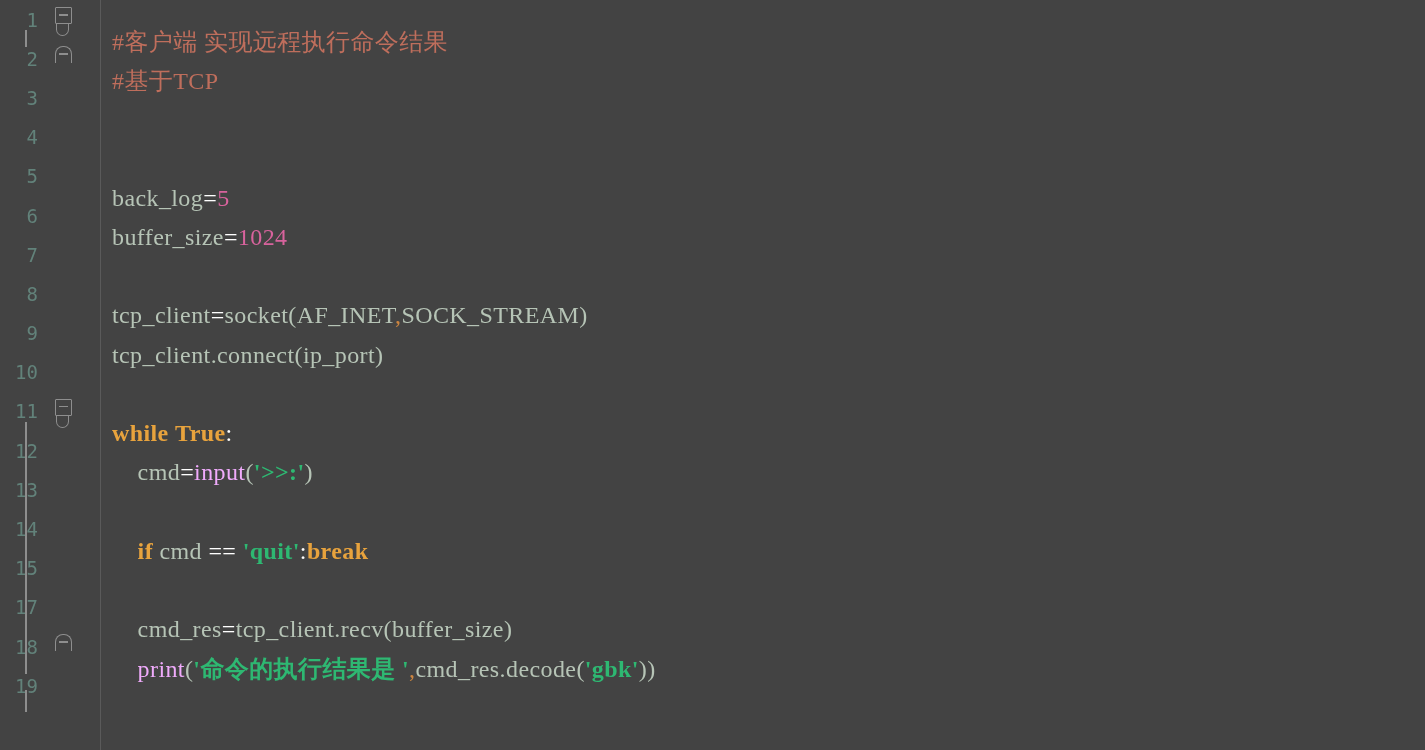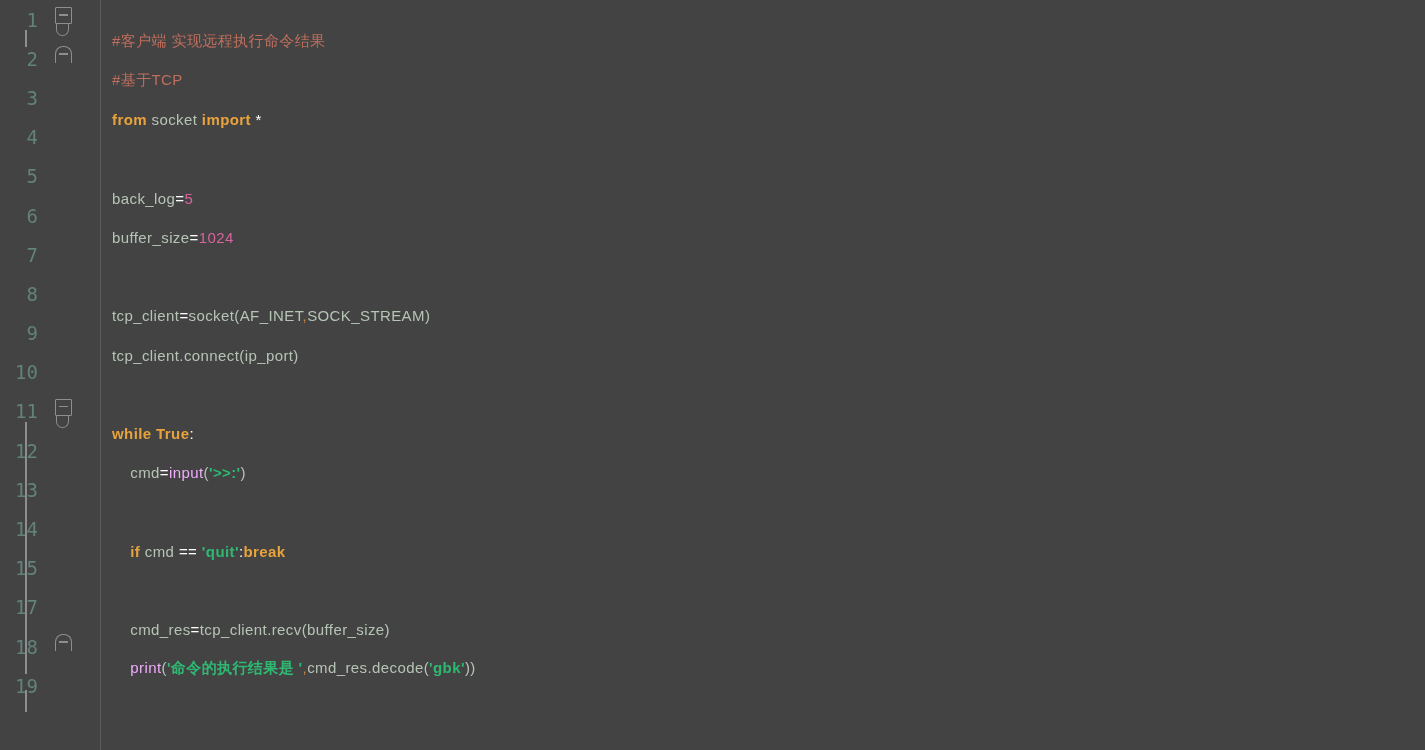--- a/index.html
+++ b/index.html
@@ -58,24 +58,24 @@
 
   .foldcol {
     position: relative;
     width: 74px;
     height: 39.2px;
     flex: 0 0 auto;
   }
 
   .code {
     flex: 1 1 auto;
-    font-size: 15px;
+    font-size: 24px;
     letter-spacing: 0.4px;
     color: #b6c4b6;
-    font-family: Liberation Sans, sans-serif;
+    font-family: Liberation Serif, serif;
     margin-top: 44px;
   }
 
   
   .fold {
     position: absolute;
     left: 17px;
     top: 7px;
     width: 17px;
     height: 17px;
@@ -140,21 +140,21 @@
   .t-plain    { color: #d8d8d8; }
 </style>
 </head>
 <body>
 
 <div id="editor">
   <div class="gutter-sep"></div>
   <div class="lines" id="lines">
       <div class="line"><div class="lnum">1</div><div class="foldcol"><div class="fold square"><div class="minus"></div></div><div class="foldarrow"></div></div><div class="code"><span class="t-comment">#客户端 实现远程执行命令结果</span></div></div>
       <div class="line"><div class="lnum">2</div><div class="foldcol"><div class="fold cap"><div class="minus"></div></div></div><div class="code"><span class="t-comment">#基于TCP</span></div></div>
-      <div class="line"><div class="lnum">3</div><div class="foldcol"></div><div class="code"><span class="t-kw">from</span><span class="t-plain"> </span><span class="t-ident">socket</span><span class="t-plain"> </span><span class="t-kw">import</span><span class="t-plain"> </span><span class="t-op">*</span></div></div>
+      <div class="line"><div class="lnum">3</div><div class="foldcol"></div></div>
       <div class="line"><div class="lnum">4</div><div class="foldcol"></div></div>
       <div class="line"><div class="lnum">5</div><div class="foldcol"></div><div class="code"><span class="t-ident">back_log</span><span class="t-op">=</span><span class="t-num">5</span></div></div>
       <div class="line"><div class="lnum">6</div><div class="foldcol"></div><div class="code"><span class="t-ident">buffer_size</span><span class="t-op">=</span><span class="t-num">1024</span></div></div>
       <div class="line"><div class="lnum">7</div><div class="foldcol"></div><div class="code"></div></div>
       <div class="line"><div class="lnum">8</div><div class="foldcol"></div><div class="code"><span class="t-ident">tcp_client</span><span class="t-op">=</span><span class="t-ident">socket</span><span class="t-punc">(</span><span class="t-ident">AF_INET</span><span class="t-comma">,</span><span class="t-ident">SOCK_STREAM</span><span class="t-punc">)</span></div></div>
       <div class="line"><div class="lnum">9</div><div class="foldcol"></div><div class="code"><span class="t-ident">tcp_client.connect</span><span class="t-punc">(</span><span class="t-ident">ip_port</span><span class="t-punc">)</span></div></div>
       <div class="line"><div class="lnum">10</div><div class="foldcol"></div><div class="code"></div></div>
       <div class="line"><div class="lnum">11</div><div class="foldcol"><div class="fold square"><div class="minus"></div></div><div class="foldarrow"></div></div><div class="code"><span class="t-kw">while</span><span class="t-plain"> </span><span class="t-kw">True</span><span class="t-op">:</span></div></div>
       <div class="line"><div class="lnum">12</div><div class="foldcol"></div><div class="code"><span class="t-plain">    </span><span class="t-ident">cmd</span><span class="t-op">=</span><span class="t-builtin">input</span><span class="t-punc">(</span><span class="t-str">'&gt;&gt;:'</span><span class="t-punc">)</span></div></div>
       <div class="line"><div class="lnum">13</div><div class="foldcol"></div></div>

